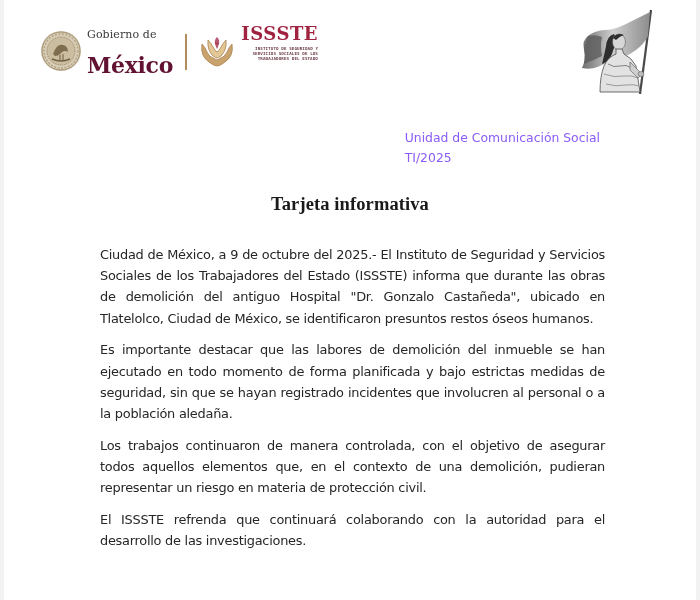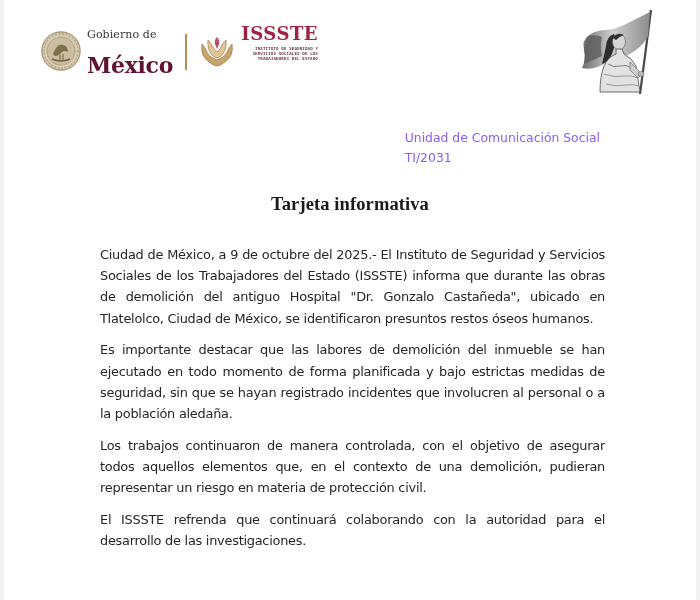--- a/index.html
+++ b/index.html
@@ -205,21 +205,21 @@
       <path d="M30 70 Q40 74 50 72 Q58 71 64 74" fill="none" stroke="#7a7a7a" stroke-width="0.7"></path>
       <path d="M32 80 Q42 83 52 81 Q60 80 65 82" fill="none" stroke="#7a7a7a" stroke-width="0.7"></path>
 
       <path d="M56 58 Q62 64 66 68 Q68 72 64 74 Q60 70 56 66 Z" fill="#cfcfcf" stroke="#555" stroke-width="0.6"></path>
       <ellipse cx="67" cy="70" rx="3" ry="2.5" fill="#bdbdbd" stroke="#555" stroke-width="0.5"></ellipse>
     </svg>
   </div>
 
   <div class="unit">
     <div>Unidad de Comunicación Social</div>
-    <div>TI/2031</div>
+    <div>TI/2025</div>
   </div>
 
   <div class="title">Tarjeta informativa</div>
 
   <div class="body">
     <p>Ciudad de México, a 9 de octubre del 2025.- El Instituto de Seguridad y Servicios Sociales de los Trabajadores del Estado (ISSSTE) informa que durante las obras de demolición del antiguo Hospital "Dr. Gonzalo Castañeda", ubicado en Tlatelolco, Ciudad de México, se identificaron presuntos restos óseos humanos.</p>
     <p>Es importante destacar que las labores de demolición del inmueble se han ejecutado en todo momento de forma planificada y bajo estrictas medidas de seguridad, sin que se hayan registrado incidentes que involucren al personal o a la población aledaña.</p>
     <p>Los trabajos continuaron de manera controlada, con el objetivo de asegurar todos aquellos elementos que, en el contexto de una demolición, pudieran representar un riesgo en materia de protección civil.</p>
     <p>El ISSSTE refrenda que continuará colaborando con la autoridad para el desarrollo de las investigaciones.</p>
   </div>

